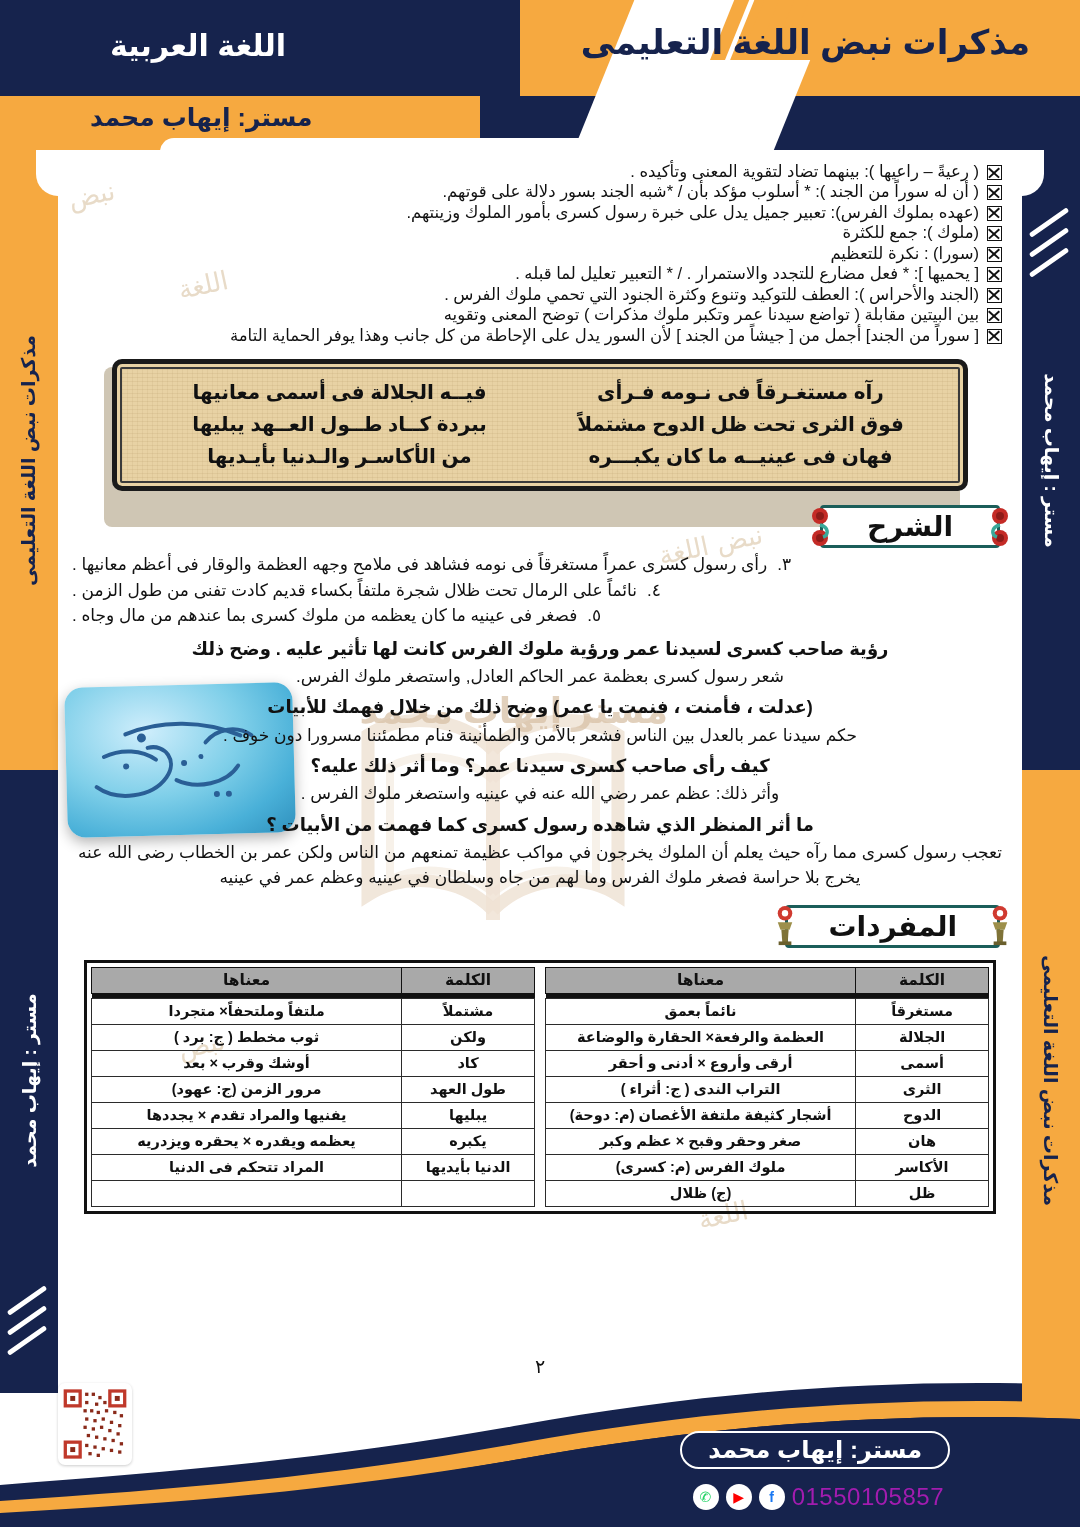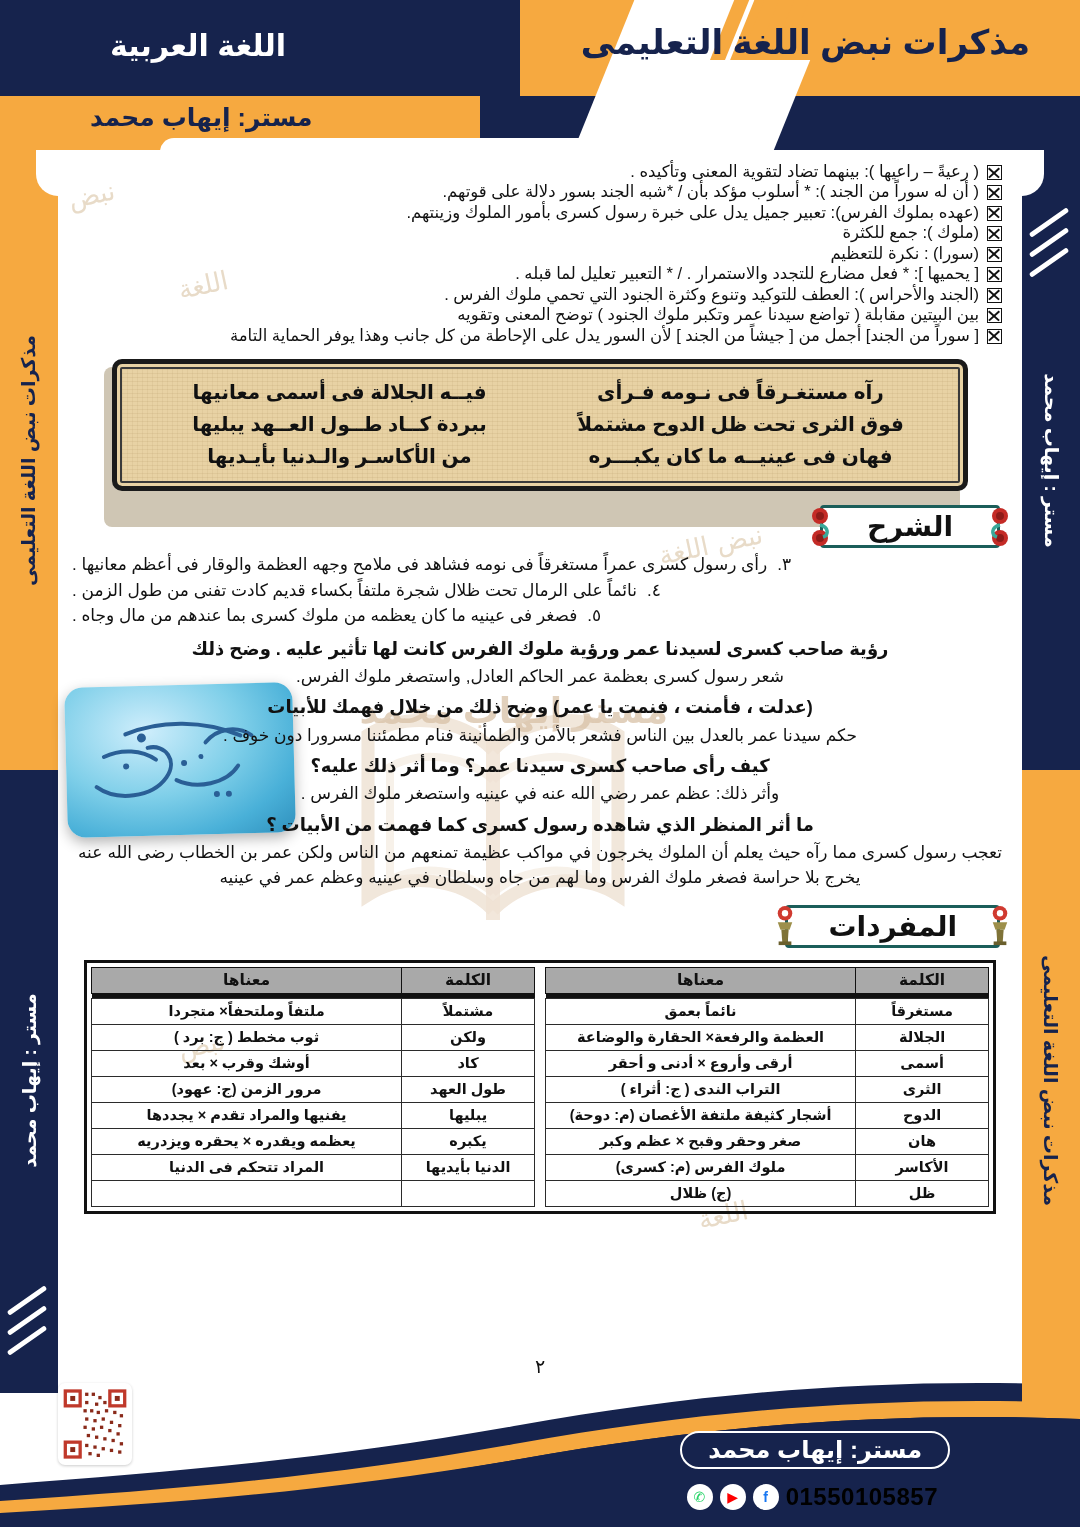--- a/index.html
+++ b/index.html
@@ -497,25 +497,25 @@
     display: flex;
     align-items: center;
     justify-content: center;
     font-size: 14px;
     font-weight: bold;
   }
   .soc.wa { color: #25d366; }
   .soc.yt { color: #ff0000; }
   .soc.fb { color: #1877f2; }
   .phone {
-    color: #000000;
+    color: #a21caf;
     font-size: 24px;
-    font-weight: bold;
+    font-weight: normal;
     letter-spacing: 0.5px;
-    margin-right: 12px;
+    margin-right: 6px;
   }
 </style>
 </head>
 <body>
 
 <div class="page">
 
   <div class="header">
     <div class="hdr-navy-top"></div>
     <div class="hdr-orange-top"></div>
@@ -608,21 +608,21 @@
       <div class="bullet-row">
         <span class="bullet-mark"></span>
         <span class="bullet-txt">[ يحميها ]: * فعل مضارع للتجدد والاستمرار . /  * التعبير تعليل لما قبله .</span>
       </div>
       <div class="bullet-row">
         <span class="bullet-mark"></span>
         <span class="bullet-txt">(الجند والأحراس ): العطف للتوكيد وتنوع وكثرة الجنود التي تحمي ملوك الفرس .</span>
       </div>
       <div class="bullet-row">
         <span class="bullet-mark"></span>
-        <span class="bullet-txt">بين البيتين مقابلة  ( تواضع سيدنا عمر وتكبر ملوك الجنود ) توضح المعنى وتقويه</span>
+        <span class="bullet-txt">بين البيتين مقابلة  ( تواضع سيدنا عمر وتكبر ملوك مذكرات ) توضح المعنى وتقويه</span>
       </div>
       <div class="bullet-row">
         <span class="bullet-mark"></span>
         <span class="bullet-txt">[ سوراً من الجند] أجمل من [ جيشاً من الجند ]    لأن السور يدل على الإحاطة من كل جانب وهذا يوفر الحماية التامة</span>
       </div>
     </div>
 
     <div class="poem-wrap">
       <div class="poem-shadow"></div>
       <div class="poem-box">

